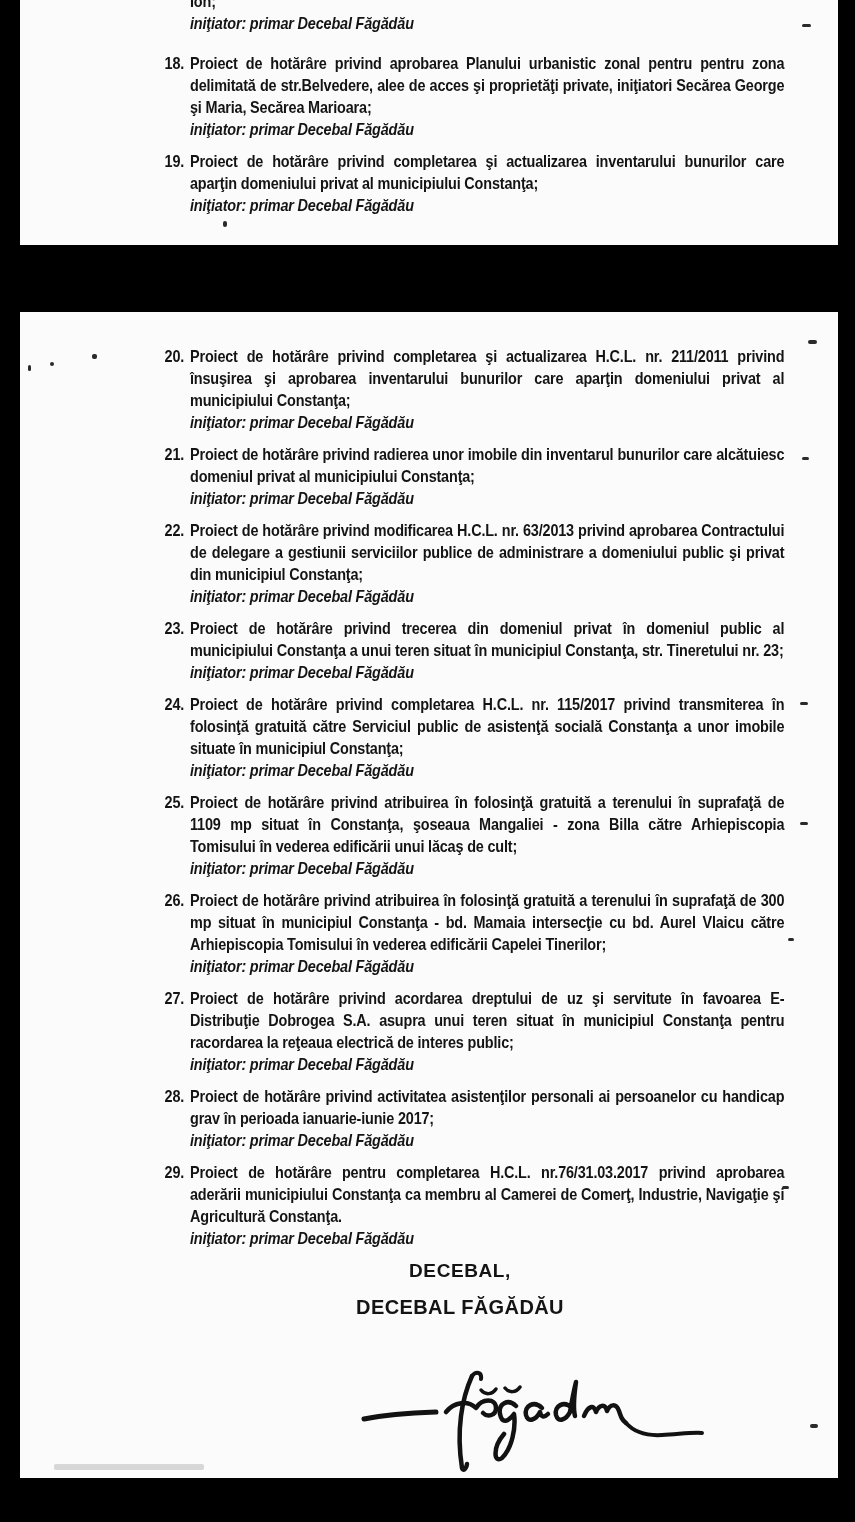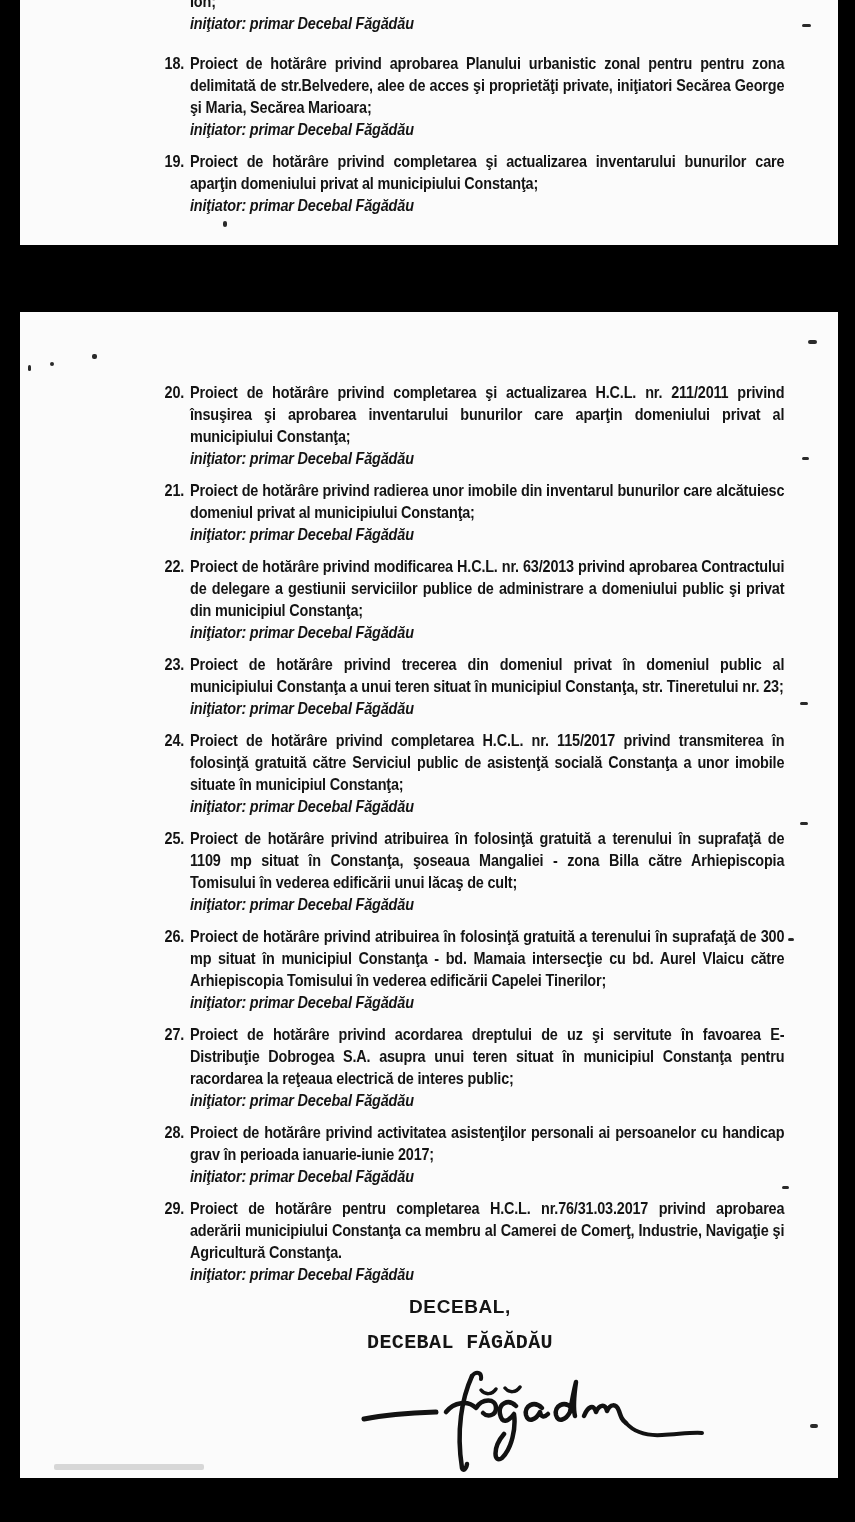--- a/index.html
+++ b/index.html
@@ -13,21 +13,21 @@
   }
   .page {
     position: absolute;
     left: 20px;
     width: 818px;
     background: #fbfbfb;
     overflow: hidden;
   }
   .page-1 { top: 0; height: 245px; }
   .page-2 { top: 312px; height: 1166px; }
-  .page-2-inner { padding-top: 70px; }
+  .page-2-inner { padding-top: 34px; }
 
   
   .item {
     position: relative;
     margin-left: 170px;
     width: 700px;
     transform: scaleX(0.849);
     transform-origin: 0 0;
     font-weight: 700;
     font-size: 17px;
@@ -63,21 +63,20 @@
     margin-top: 2px;
     font-size: 19px;
     line-height: 22px;
     letter-spacing: 0.6px;
   }
   .closing .name {
     margin-top: 14px;
     font-size: 20px;
     line-height: 22px;
     letter-spacing: 0.4px;
-    font-family: Liberation Mono, monospace;
   }
 
   .signature-svg {
     position: absolute;
     left: 330px;
     top: 1058px;
     width: 370px;
     height: 106px;
   }
 

